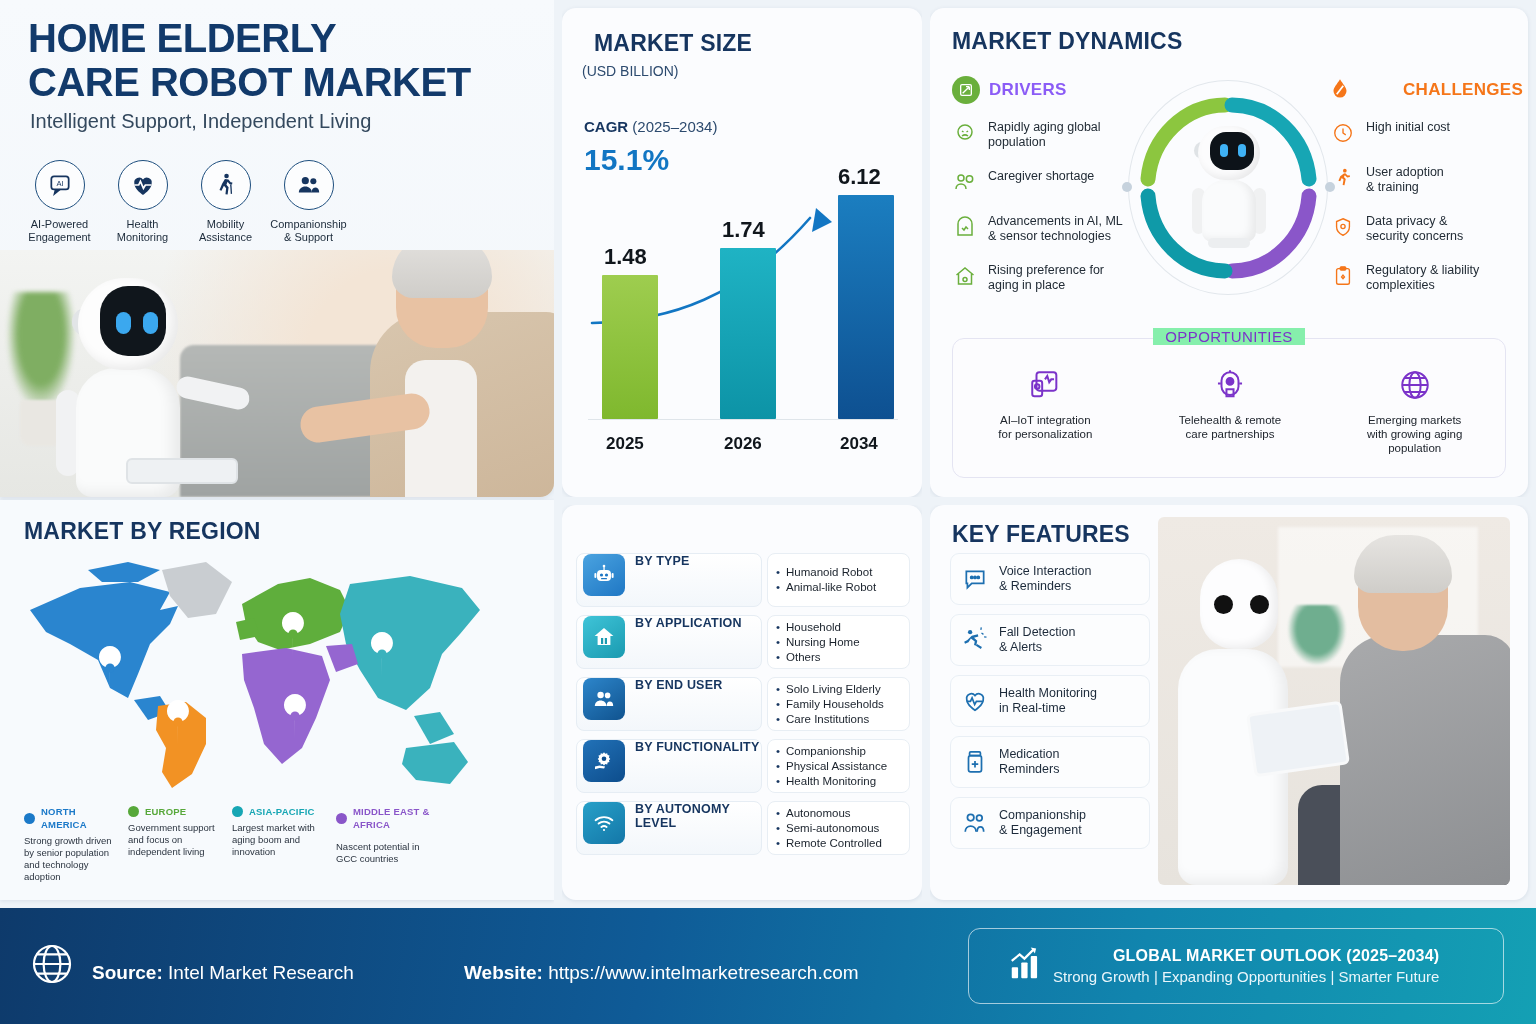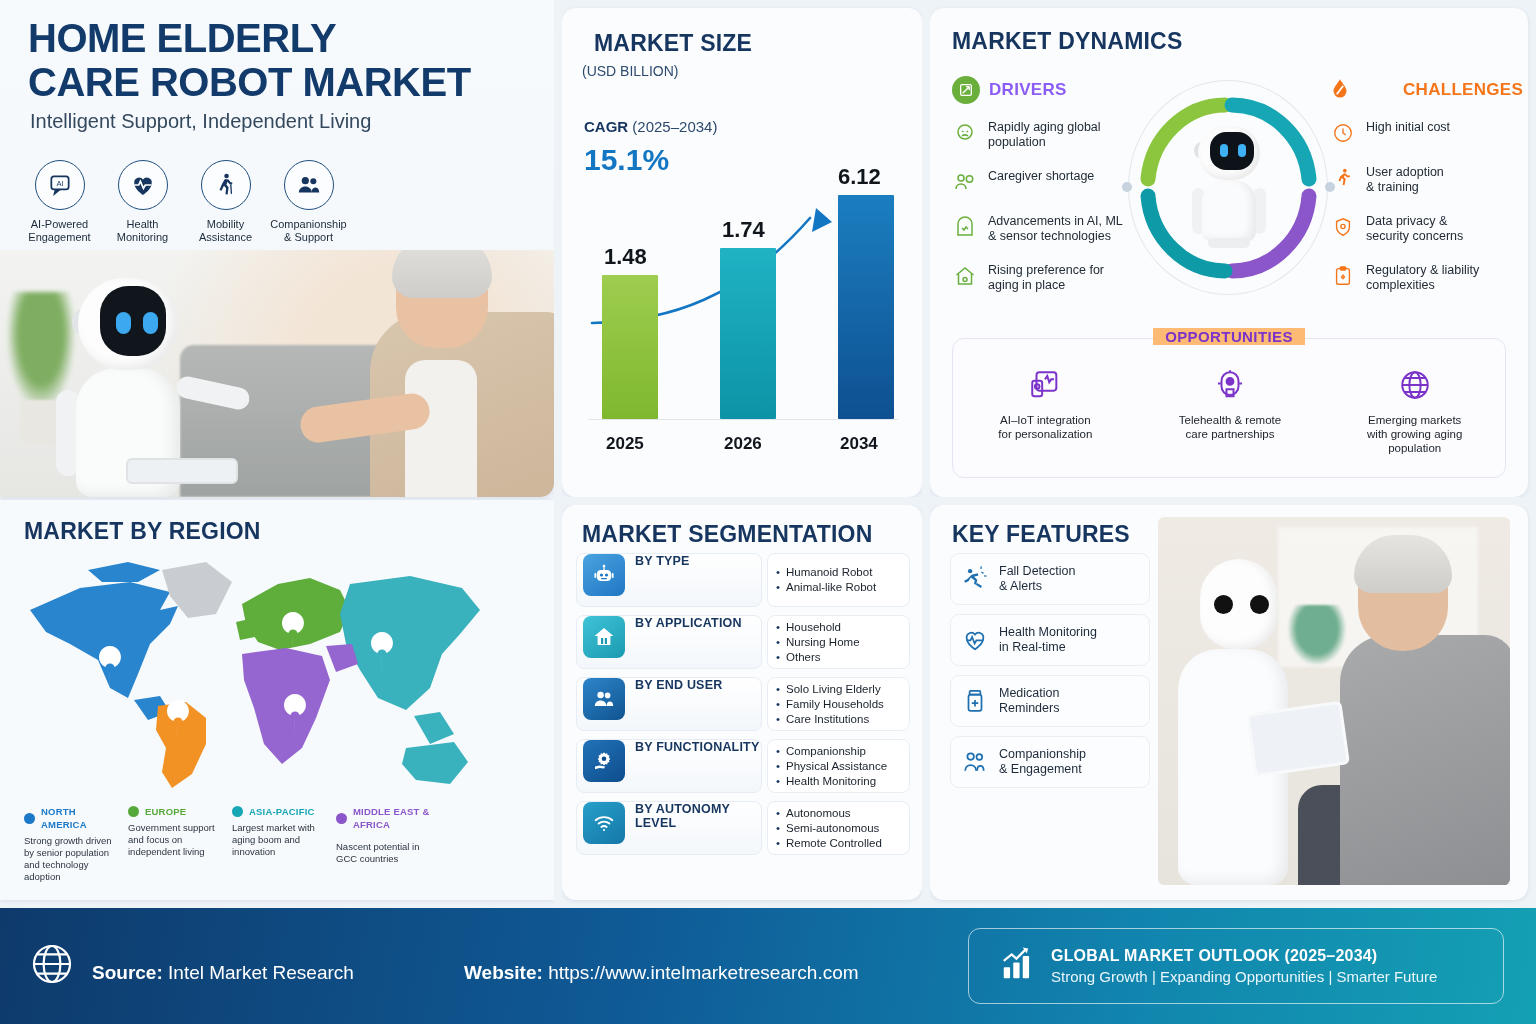--- a/index.html
+++ b/index.html
@@ -116,21 +116,21 @@
   .mr-ear { position:absolute; left:6px; top:16px; width:16px; height:17px; border-radius:50%; background:#dfe3e6;}
   .mr-body { position:absolute; left:14px; top:54px; width:54px; height:62px; background:#fafbfc; border-radius:22px 22px 10px 10px; box-shadow: inset -5px -3px 9px rgba(0,0,0,.07);}
   .mr-armL { position:absolute; left:4px; top:62px; width:13px; height:46px; background:#f0f1f2; border-radius:7px;}
   .mr-armR { position:absolute; left:65px; top:62px; width:13px; height:46px; background:#f0f1f2; border-radius:7px;}
   .mr-base { position:absolute; left:20px; top:112px; width:42px; height:10px; background:#eceef0; border-radius:6px;}
 
   
   .opp-box { position:absolute; left:22px; top:330px; width:554px; height:140px;
       border:1px solid #e4e4f2; border-radius:12px; background:#fcfcfe; }
   .opp-title { position:absolute; left:0; right:0; top:-11px; text-align:center; }
-  .opp-title span { background:#fdba74; padding:0 12px; font-size:15px; font-weight:bold; color:#7b33c9; letter-spacing:.4px; }
+  .opp-title span { background:#86efac; padding:0 12px; font-size:15px; font-weight:normal; color:#7b33c9; letter-spacing:.4px; }
   .opp-grid { position:absolute; left:0; top:26px; width:554px; display:flex; }
   .opp-cell { flex:1; text-align:center; padding:0 6px; }
   .opp-cell .oico { height:40px; display:flex; align-items:center; justify-content:center; margin-bottom:8px; }
   .opp-cell .ot { font-size:11.5px; line-height:14px; color:#20262e; }
 
   
   #mreg { left:0; top:500px; width:554px; height:400px; border-radius:0; background:#f7fafd; }
   #mreg .h-title { position:absolute; left:24px; top:18px; }
   .map { position:absolute; left:10px; top:48px; width:540px; height:250px; }
   .legend { position:absolute; left:24px; top:305px; width:520px; display:flex; }
@@ -179,21 +179,21 @@
   
   #footer { position:absolute; left:0; top:908px; width:1536px; height:116px;
      background: linear-gradient(100deg,#0e3a6b 0%,#0f5b97 42%, #1185ae 74%, #14a0b4 100%); }
   .globe-ico { position:absolute; left:28px; top:32px; }
   .f-src { position:absolute; left:92px; top:54px; font-size:19px; color:#ffffff; }
   .f-src b { font-weight:bold; }
   .f-web { position:absolute; left:464px; top:54px; font-size:19px; color:#ffffff; }
   .f-web b { font-weight:bold; }
   .outlook { position:absolute; left:968px; top:928px; width:536px; height:76px;
      border:1.5px solid rgba(255,255,255,.62); border-radius:12px;
-     display:flex; align-items:center; gap:14px; padding-left:30px; }
+     display:flex; align-items:center; gap:8px; padding-left:38px;text-align:right; }
   .ol-txt1 { font-size:16px; font-weight:bold; color:#fff; letter-spacing:.2px; }
   .ol-txt2 { font-size:15px; color:#eaf6fb; margin-top:3px; }
   .vline { position:absolute; left:554px; top:0; width:8px; height:908px; background:#eef3f8; }
   .vline2 { position:absolute; left:922px; top:0; width:8px; height:908px; background:#eef3f8; }
   .hline { position:absolute; left:562px; top:497px; width:974px; height:8px; background:#eef3f8; }
 </style>
 </head>
 <body>
 
 <div class="page">
@@ -583,21 +583,20 @@
         <div class="leg-head">
           <span class="leg-dot" style="background:#8a56c9"></span>
           <span class="leg-name" style="color:#8a56c9">MIDDLE EAST &amp; AFRICA</span>
         </div>
         <div class="leg-desc" style="margin-top:10px;">Nascent potential in GCC countries</div>
       </div>
     </div>
   </div>
 
   <div class="card" id="mseg">
-    <div class="h-title">MARKET SEGMENTATION</div>
     <div class="seg-rows">
 
       <div class="seg-row">
         <div class="seg-left">
           <div class="seg-icon" style="background:linear-gradient(145deg,#4aa3e0,#1f77c4);">
             <svg width="24" height="24" viewBox="0 0 24 24" fill="#fff">
               <rect x="5" y="7" width="14" height="11" rx="4"></rect>
                 <circle cx="9.5" cy="12" r="1.6" fill="#1f77c4"></circle>
               <circle cx="14.5" cy="12" r="1.6" fill="#1f77c4"></circle>
                 <rect x="9" y="15" width="6" height="1.3" rx=".6" fill="#1f77c4"></rect>
@@ -732,20 +731,34 @@
       </div>
 
     </div>
   </div>
 
   <div class="card" id="mkey">
     <div class="h-title">KEY FEATURES</div>
     <div class="kf-list">
       <div class="kf-item">
         <span class="kf-ico">
+          <svg width="26" height="26" viewBox="0 0 24 24" fill="none" stroke="#1d6fb0" stroke-width="1.6">
+            <path d="M4 5h16v11H9l-4 4v-4H4z"></path>
+              <circle cx="9" cy="10.5" r="1" fill="#1d6fb0"></circle>
+            <circle cx="12" cy="10.5" r="1" fill="#1d6fb0"></circle>
+              <circle cx="15" cy="10.5" r="1" fill="#1d6fb0"></circle>
+            </svg>
+        </span>
+        <span class="kf-t">
+          <span>Voice Interaction</span><br>
+          <span>&amp; Reminders</span>
+        </span>
+      </div>
+      <div class="kf-item">
+        <span class="kf-ico">
           <svg width="26" height="26" viewBox="0 0 24 24" fill="#1d6fb0">
             <circle cx="7.5" cy="4.8" r="2"></circle>
             <path d="M9 8l5.6-1.2.5 2-4 1.2 3 2.6-1 4.6-2-.5.7-3.4-3.6-2.8L6 14l-3.2 1.4-.8-1.8L5 12z"></path>
             <path d="M13.8 15.6l4.6 2.8-1 1.8-4.6-2.8z"></path>
             <path d="M18 5.6l1.8 1.2M20.4 9.2l2.2.2M17.4 2.6l.4-2.2" stroke="#1d6fb0" stroke-width="1.2"></path>
             </svg>
         </span>
         <span class="kf-t">
           <span>Fall Detection</span><br>
           <span>&amp; Alerts</span>

